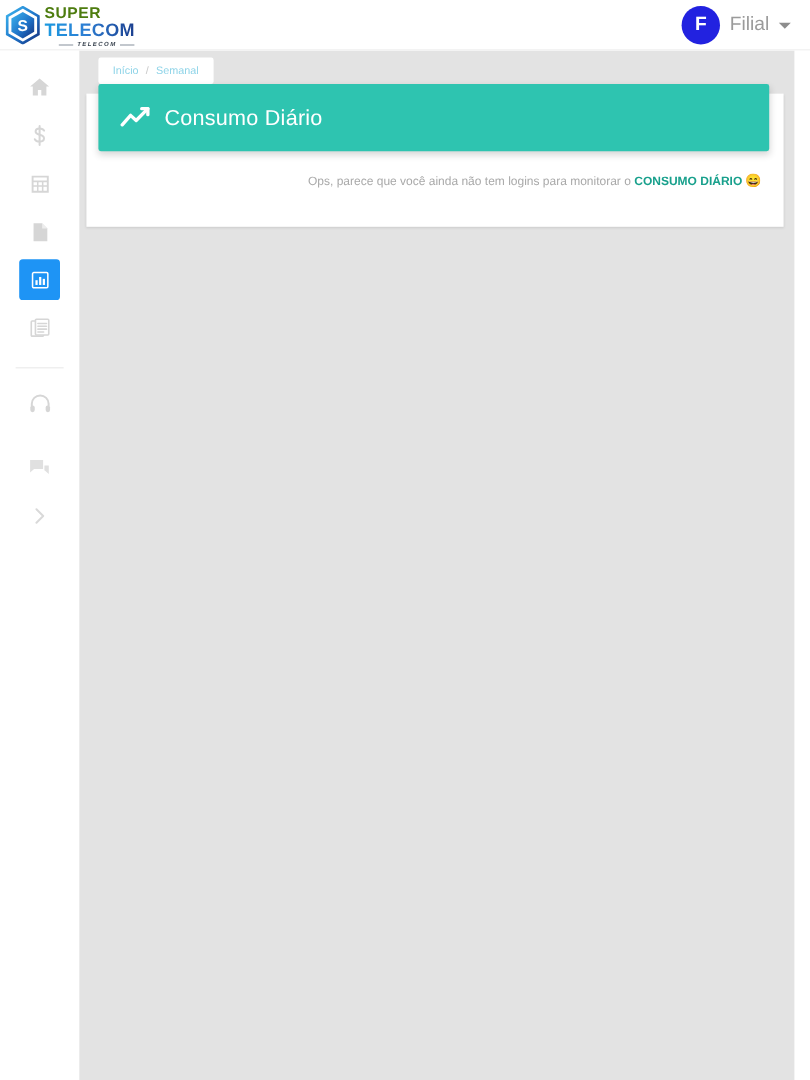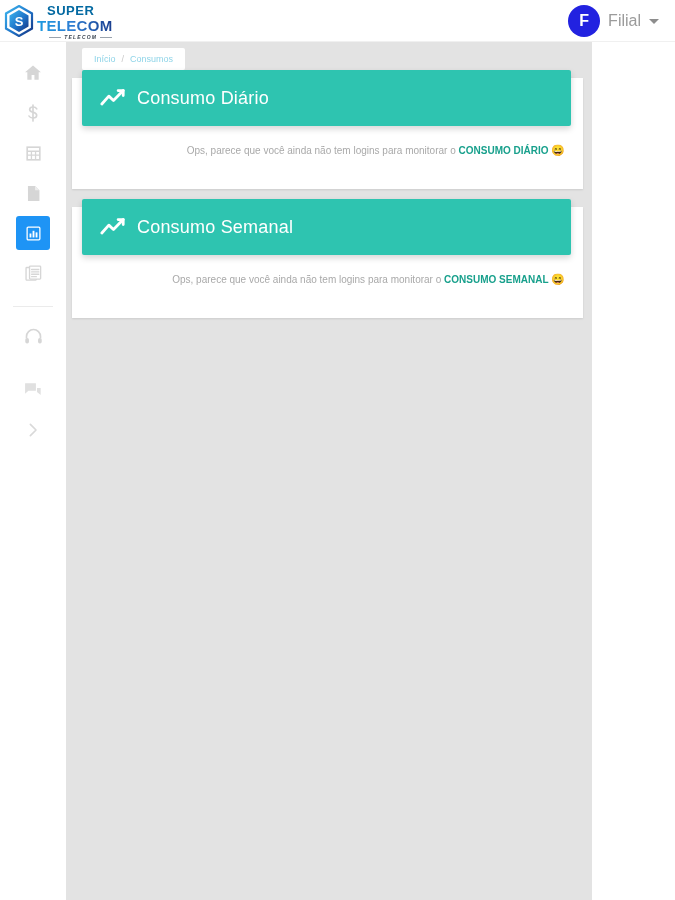--- a/index.html
+++ b/index.html
@@ -18,22 +18,22 @@
     border-bottom: 1px solid #f0f0f0;
   }
   .brand {
     position: absolute; left: 4px; top: 2px;
     width: 120px; height: 38px;
     display: flex; align-items: center; gap: 3px;
   }
   .brand-hex { width: 30px; height: 32px; flex: 0 0 30px; }
   .brand-words { display: flex; flex-direction: column; line-height: 1; padding-top: 1px; }
   .brand-super {
-    font-size: 13px; font-weight: bold; color: #0369a1;
-    letter-spacing: 0.5px; margin-left: 10px;
+    font-size: 13px; font-weight: bold; color: #4d7c0f;
+    letter-spacing: 0.5px; 
   }
   .brand-network {
     font-size: 15px; font-weight: bold; letter-spacing: 0.3px;
     background: linear-gradient(90deg,#1b9ae0 0%,#2d7fd4 45%,#1b3f8f 100%);
     -webkit-background-clip: text; background-clip: text; color: transparent;
     margin-top: 1px;
   }
   .brand-telecom {
     display: flex; align-items: center; gap: 3px;
     margin-top: 2px; margin-left: 12px;
@@ -72,21 +72,21 @@
     border-radius: 3px;
   }
   .nav-item svg { display: block; }
   .nav-item.active { background: #1e94f5; }
   .nav-divider { width: 40px; height: 1px; background: #ebebeb; margin: 10px 0 12px; }
   .nav-gap { height: 14px; }
 
   
   .content {
     position: absolute; left: 66px; top: 42px;
-    width: 526px; height: 858px; background: #e3e3e3;
+    width: 596px; height: 858px; background: #e3e3e3;
     overflow: hidden;
   }
   .right-strip {
     position: absolute; left: 668px; top: 42px;
     width: 7px; height: 858px; background: #ffffff;
   }
 
   .breadcrumb {
     margin: 6px 0 0 16px; display: inline-flex; align-items: center; gap: 6px;
     background: #ffffff; border-radius: 2px;
@@ -227,53 +227,39 @@
         <path d="M8.5 4.5 16 12l-7.5 7.5"></path>
       </svg>
     </div>
   </div>
 
   <div class="content">
 
     <div class="breadcrumb">
       <span>Início</span>
       <span class="sep">/</span>
-      <span>Consumos</span>
+      <span>Semanal</span>
     </div>
 
     
     <div class="card">
       <div class="card-header">
         <svg width="26" height="22" viewBox="0 0 28 22" fill="none" stroke="#ffffff" stroke-width="3" stroke-linecap="round" stroke-linejoin="round">
           <path d="M2 17.5 9.5 9l5 4.6L25 3"></path>
           <path d="M19.5 3H25v5.4"></path>
         </svg>
         <span class="title">Consumo Diário</span>
       </div>
       <div class="card-body">
         <span>Ops, parece que você ainda não tem logins para monitorar o</span>
         <span class="strong">CONSUMO DIÁRIO</span>
         <span class="emo">😄</span>
       </div>
     </div>
 
     
-    <div class="card">
-      <div class="card-header">
-        <svg width="26" height="22" viewBox="0 0 28 22" fill="none" stroke="#ffffff" stroke-width="3" stroke-linecap="round" stroke-linejoin="round">
-          <path d="M2 17.5 9.5 9l5 4.6L25 3"></path>
-          <path d="M19.5 3H25v5.4"></path>
-        </svg>
-        <span class="title">Consumo Semanal</span>
-      </div>
-      <div class="card-body">
-        <span>Ops, parece que você ainda não tem logins para monitorar o</span>
-        <span class="strong">CONSUMO SEMANAL</span>
-        <span class="emo">😄</span>
-      </div>
-    </div>
 
     
 
   </div>
 
   <div class="right-strip"></div>
 </div>
 
 </body></html>

